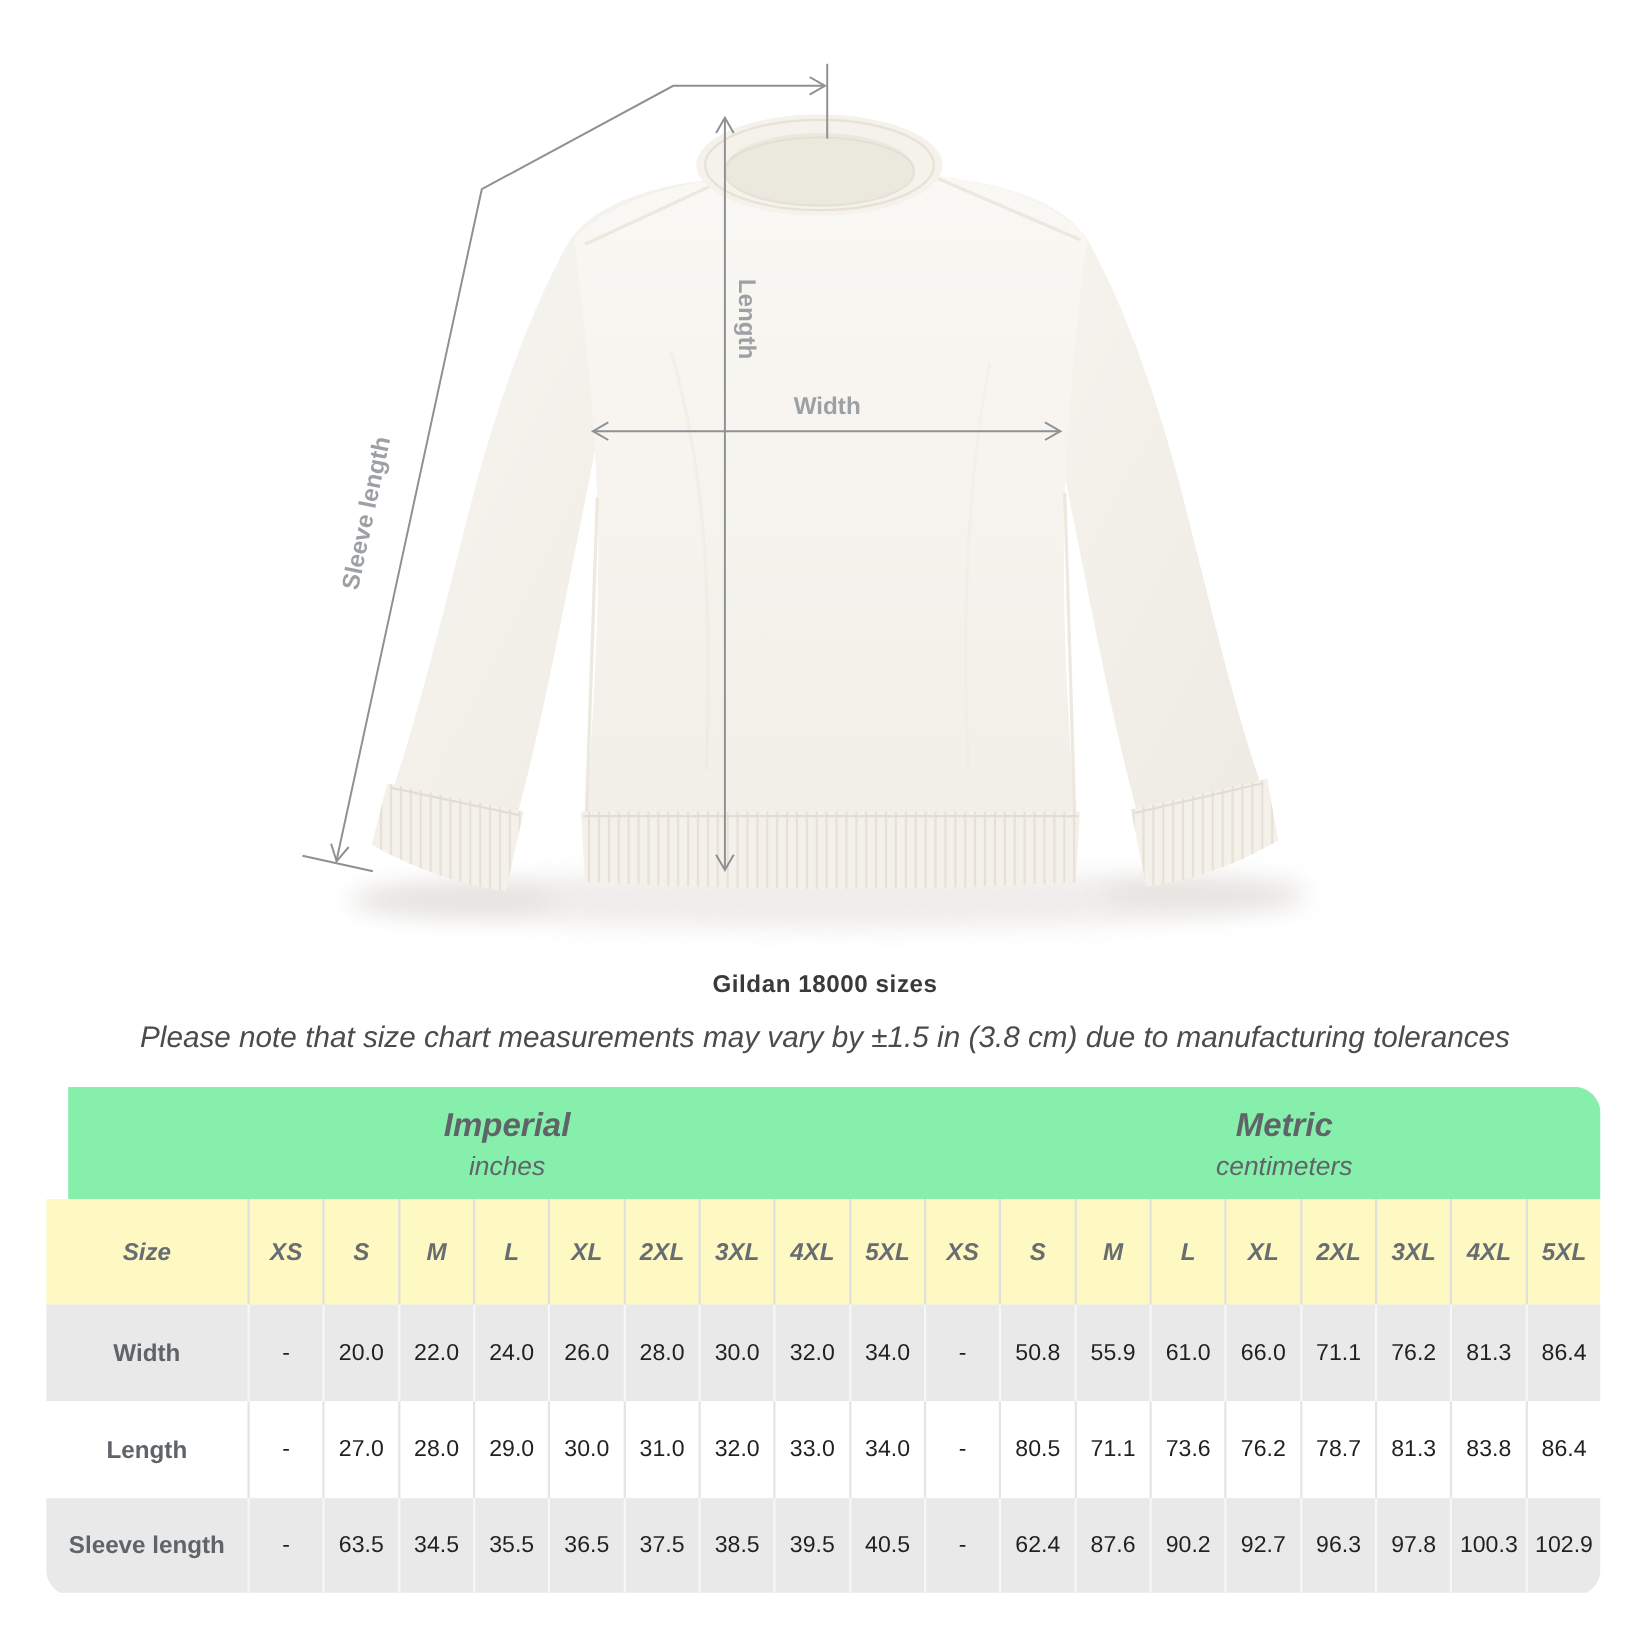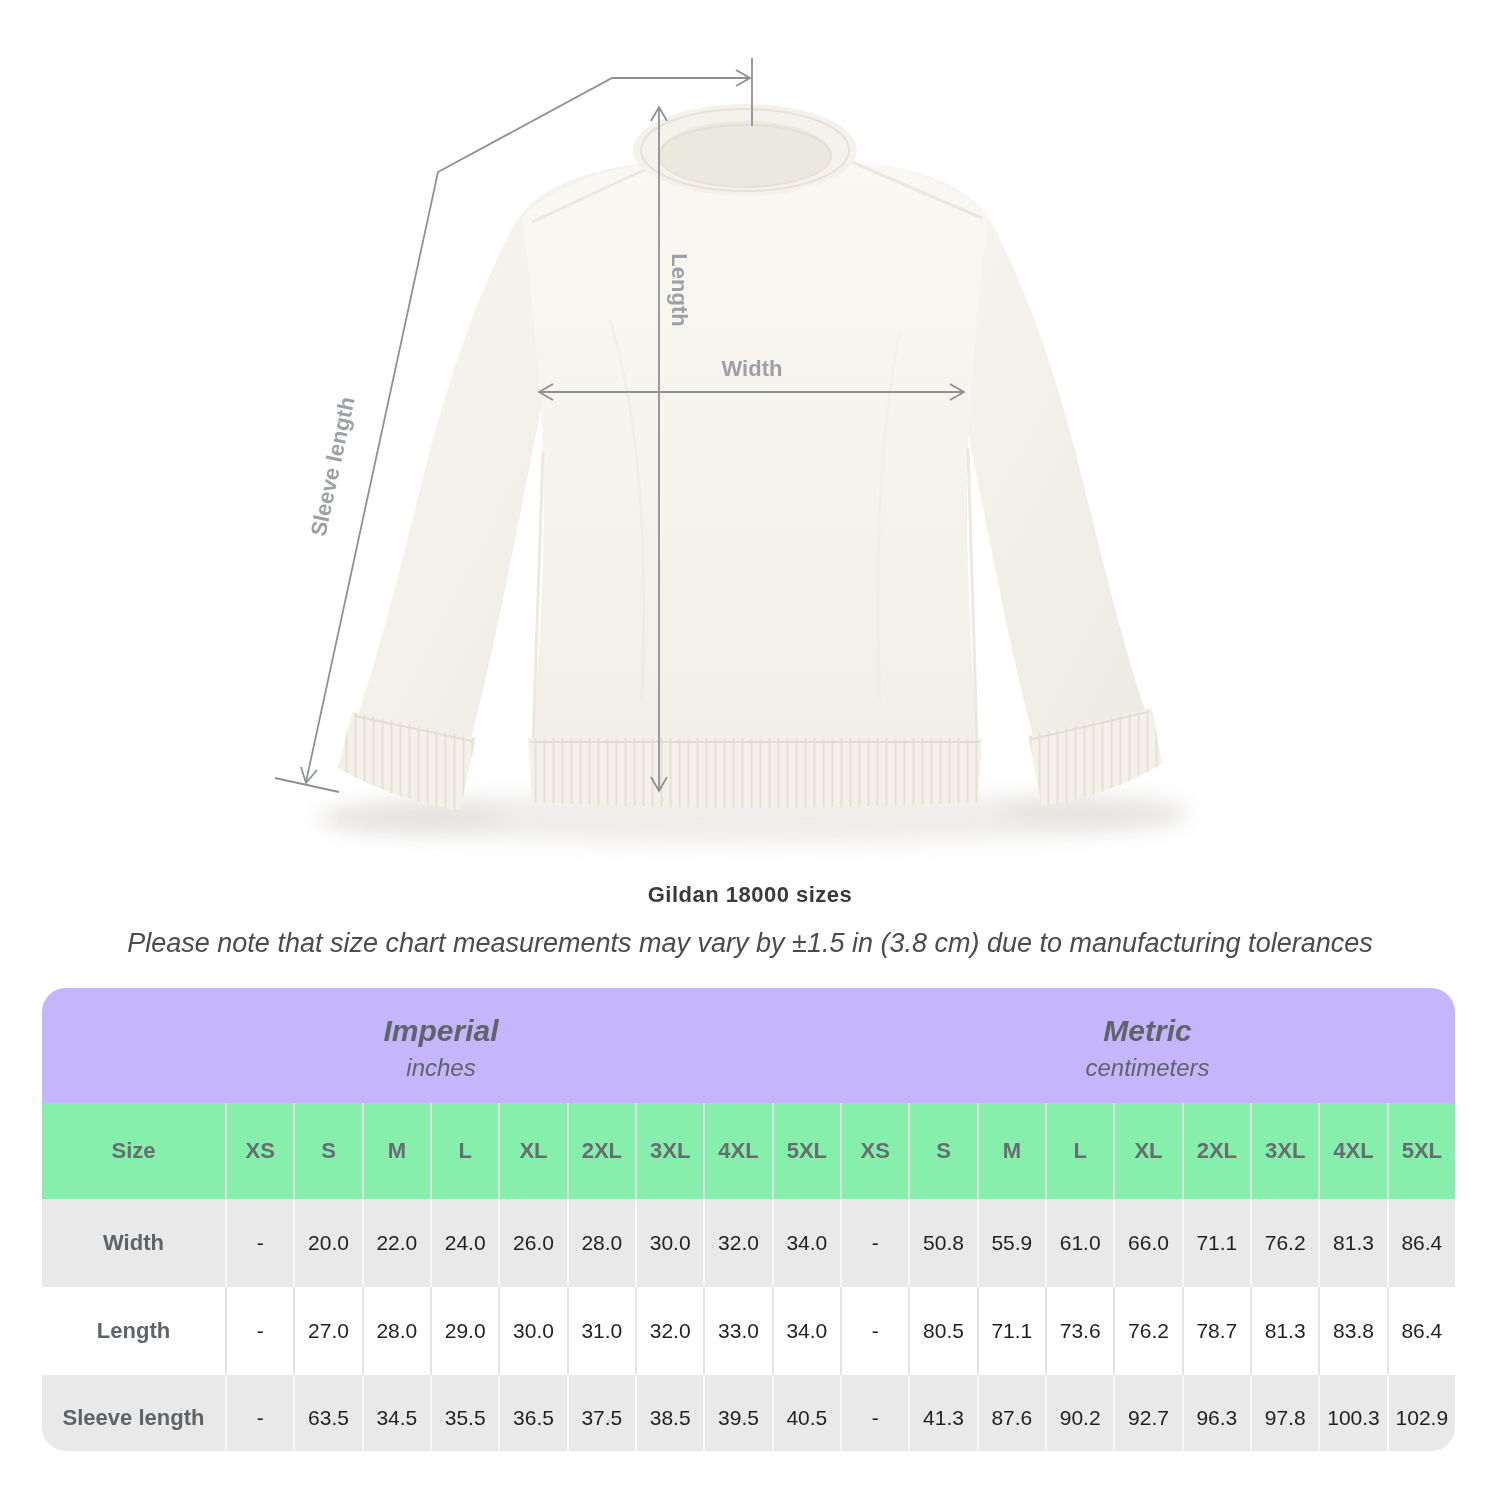--- a/index.html
+++ b/index.html
@@ -11,32 +11,32 @@
 
   
   .title{position:absolute;left:0;top:882px;width:1500px;text-align:center;
          font-size:22px;font-weight:bold;color:#3a3a3a;letter-spacing:.5px;}
   .subtitle{position:absolute;left:0;top:928px;width:1500px;text-align:center;
          font-size:27px;font-style:italic;color:#4b4b4b;}
 
   
   .sizetable{position:absolute;left:42px;top:988px;width:1413px;height:463px;
          border-radius:24px;overflow:hidden;background:#fff;}
-  .band{position:relative;height:115px;background:#c4b5fd;}
+  .band{position:relative;height:102px;background:#86efac;margin-left:20px;}
   .band .half{position:absolute;top:0;height:100%;display:flex;flex-direction:column;
          align-items:center;justify-content:center;padding-top:4px;box-sizing:border-box;}
   .half-imperial{left:0;width:798px;}
   .half-metric{left:798px;width:615px;}
   .unit-name{font-size:30px;font-weight:bold;font-style:italic;color:#5f6468;}
   .unit-sub{font-size:24px;font-style:italic;color:#5f6468;margin-top:6px;}
 
   .trow{display:grid;grid-template-columns:183px repeat(18,1fr);}
   .trow>div{display:flex;align-items:center;justify-content:center;box-sizing:border-box;}
   .trow>div:not(:first-child){border-left:2px solid var(--div);}
-  .r-size{--div:#e0e0e0;background:#86efac;height:96px;}
+  .r-size{--div:#e0e0e0;background:#fef9c3;height:96px;font-style:italic;}
   .r-size>div{font-size:22px;font-weight:bold;color:#686d72;}
   .r-gray{--div:#f7f7f7;background:#e9e9e9;}
   .r-white{--div:#e4e4e4;background:#fff;}
   .r-data{height:88px;}
   .r-last{height:86px;}
   .rlabel{font-size:22px;font-weight:bold;color:#5f6468;}
   .val{font-size:21px;color:#1e2022;}
 </style>
 </head>
 <body>
@@ -243,21 +243,21 @@
       <div class="val">-</div>
       <div class="val">63.5</div>
       <div class="val">34.5</div>
       <div class="val">35.5</div>
       <div class="val">36.5</div>
       <div class="val">37.5</div>
       <div class="val">38.5</div>
       <div class="val">39.5</div>
       <div class="val">40.5</div>
       <div class="val">-</div>
-      <div class="val">41.3</div>
+      <div class="val">62.4</div>
       <div class="val">87.6</div>
       <div class="val">90.2</div>
       <div class="val">92.7</div>
       <div class="val">96.3</div>
       <div class="val">97.8</div>
       <div class="val">100.3</div>
       <div class="val">102.9</div>
     </div>
 
   </div>

